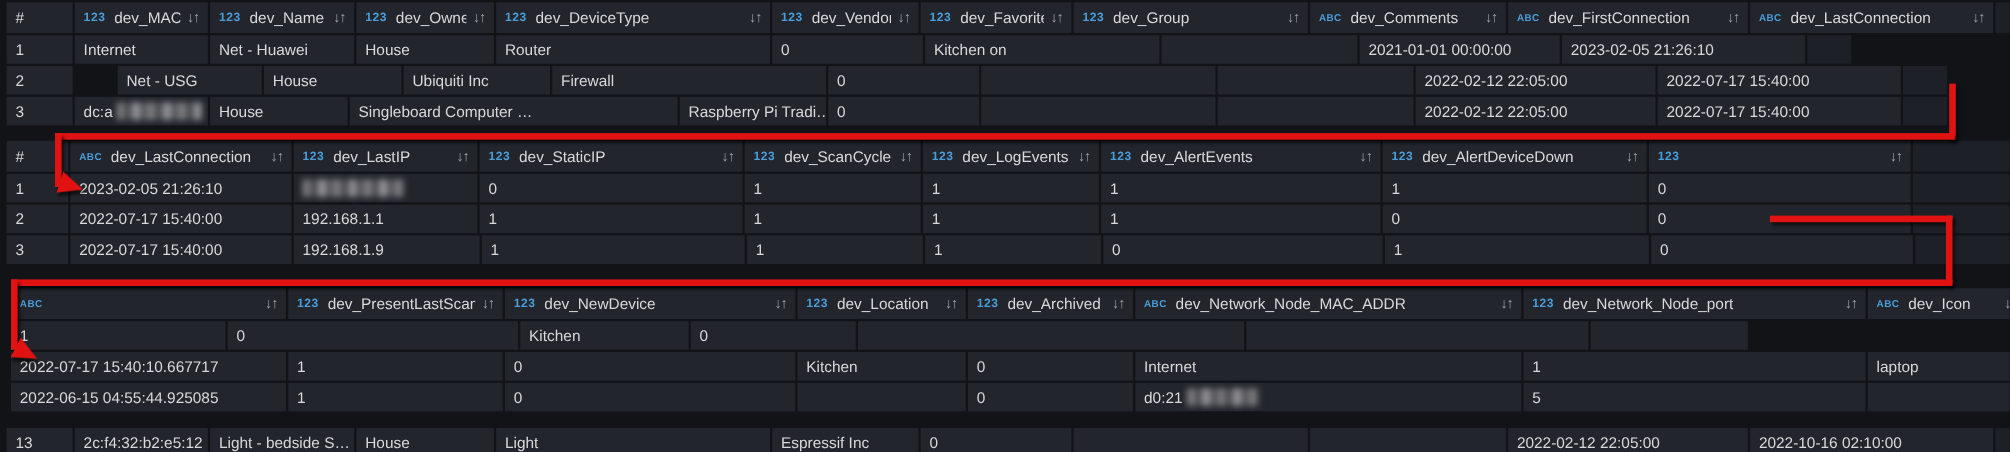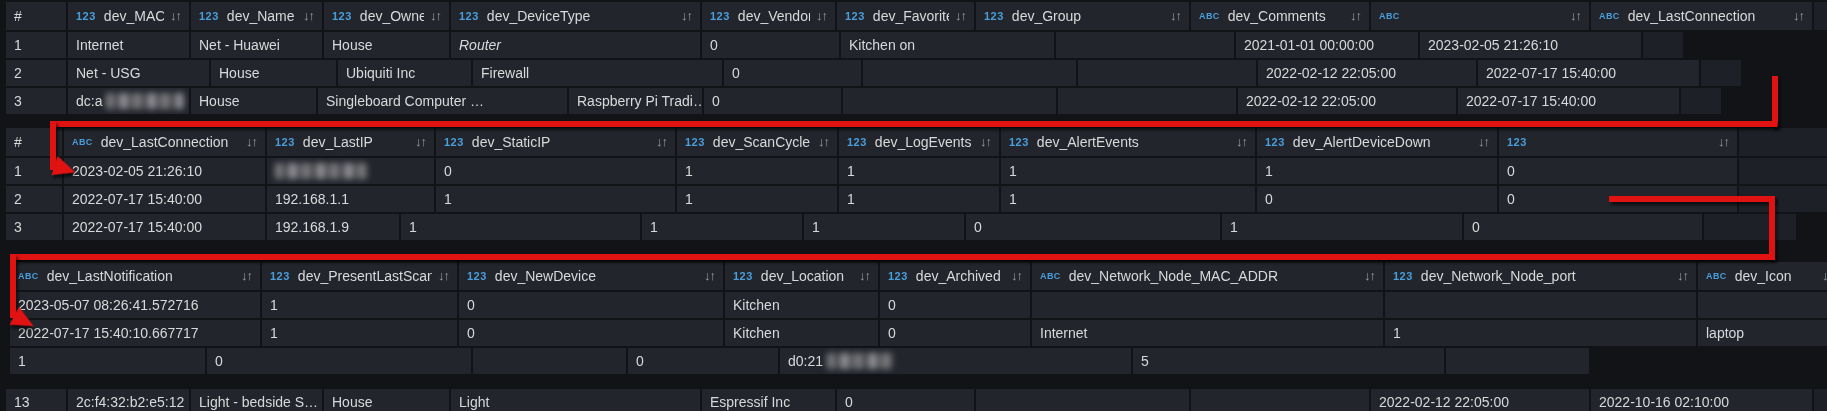--- a/index.html
+++ b/index.html
@@ -79,62 +79,63 @@
         <span class="hlabel">dev_Group</span>
         <span class="sorticon">↓↑</span>
       </div>
       <div class="cell hcell" style="width: 178px;">
         <span class="ticon str">ABC</span>
         <span class="hlabel">dev_Comments</span>
         <span class="sorticon">↓↑</span>
       </div>
       <div class="cell hcell" style="width: 218px;">
         <span class="ticon str">ABC</span>
+        <span class="hlabel">dev_FirstConnection</span>
         <span class="sorticon">↓↑</span>
       </div>
       <div class="cell hcell" style="width: 221px;">
         <span class="ticon str">ABC</span>
         <span class="hlabel">dev_LastConnection</span>
         <span class="sorticon">↓↑</span>
       </div>
       <div class="cell hcell dim" style="width: 40px;">
         <span class="hlabel"></span>
       </div>
     </div>
     <div class="trow">
       <div class="cell" style="width: 60px;"><span>1</span></div>
       <div class="cell" style="width: 121px;"><span>Internet</span></div>
       <div class="cell" style="width: 131px;"><span>Net - Huawei</span></div>
       <div class="cell" style="width: 125px;"><span>House</span></div>
-      <div class="cell" style="width: 249px; font-style: italic;"><span>Router</span></div>
+      <div class="cell" style="width: 249px;"><span>Router</span></div>
       <div class="cell" style="width: 137px;"><span>0</span></div>
       <div class="cell" style="width: 213px;"><span>Kitchen on</span></div>
       <div class="cell" style="width: 178px;"></div>
       <div class="cell" style="width: 182px;"><span>2021-01-01 00:00:00</span></div>
       <div class="cell" style="width: 221px;"><span>2023-02-05 21:26:10</span></div>
       <div class="cell dim" style="width: 40px;"></div>
     </div>
     <div class="trow">
       <div class="cell" style="width: 60px;"><span>2</span></div>
-      <div class="cell" style="width: 141px;"><span>Net - USG</span></div>
+      <div class="cell" style="width: 131px; margin-left: 39px;"><span>Net - USG</span></div>
       <div class="cell" style="width: 125px;"><span>House</span></div>
       <div class="cell" style="width: 133px;"><span>Ubiquiti Inc</span></div>
       <div class="cell" style="width: 249px;"><span>Firewall</span></div>
       <div class="cell" style="width: 137px;"><span>0</span></div>
       <div class="cell" style="width: 213px;"></div>
       <div class="cell" style="width: 178px;"></div>
       <div class="cell" style="width: 218px;"><span>2022-02-12 22:05:00</span></div>
       <div class="cell" style="width: 221px;"><span>2022-07-17 15:40:00</span></div>
       <div class="cell dim" style="width: 40px;"></div>
     </div>
     <div class="trow">
       <div class="cell" style="width: 60px;"><span>3</span></div>
       <div class="cell" style="width: 121px;"><span>dc:a</span><span class="blurbox" style="width: 78px; margin-left: 4px;"></span></div>
       <div class="cell" style="width: 125px;"><span>House</span></div>
-      <div class="cell" style="width: 249px;"><span>Singleboard Computer …</span></div>
+      <div class="cell" style="width: 298px;"><span>Singleboard Computer …</span></div>
       <div class="cell" style="width: 133px;"><span>Raspberry Pi Tradi…</span></div>
       <div class="cell" style="width: 137px;"><span>0</span></div>
       <div class="cell" style="width: 213px;"></div>
       <div class="cell" style="width: 178px;"></div>
       <div class="cell" style="width: 218px;"><span>2022-02-12 22:05:00</span></div>
       <div class="cell" style="width: 221px;"><span>2022-07-17 15:40:00</span></div>
       <div class="cell dim" style="width: 40px;"></div>
     </div>
   </div>
 <div class="tbl" style="left: 6px; top: 128px;">
@@ -205,35 +206,34 @@
       <div class="cell" style="width: 160px;"><span>1</span></div>
       <div class="cell" style="width: 160px;"><span>1</span></div>
       <div class="cell" style="width: 254px;"><span>1</span></div>
       <div class="cell" style="width: 240px;"><span>0</span></div>
       <div class="cell" style="width: 238px;"><span>0</span></div>
       <div class="cell dim" style="width: 92px;"></div>
     </div>
     <div class="trow">
       <div class="cell" style="width: 56px;"><span>3</span></div>
       <div class="cell" style="width: 201px;"><span>2022-07-17 15:40:00</span></div>
-      <div class="cell" style="width: 132px;"><span>192.168.1.9</span></div>
+      <div class="cell" style="width: 169px;"><span>192.168.1.9</span></div>
       <div class="cell" style="width: 239px;"><span>1</span></div>
       <div class="cell" style="width: 160px;"><span>1</span></div>
       <div class="cell" style="width: 160px;"><span>1</span></div>
       <div class="cell" style="width: 254px;"><span>0</span></div>
       <div class="cell" style="width: 240px;"><span>1</span></div>
       <div class="cell" style="width: 238px;"><span>0</span></div>
       <div class="cell dim" style="width: 92px;"></div>
     </div>
   </div>
 <div class="tbl" style="left: 10px; top: 262px;">
     <div class="trow">
       <div class="cell hcell" style="width: 250px;">
         <span class="ticon str">ABC</span>
-        <span class="hlabel">dev_LastNotification</span>
         <span class="sorticon">↓↑</span>
       </div>
       <div class="cell hcell" style="width: 195px;">
         <span class="ticon num">123</span>
         <span class="hlabel">dev_PresentLastScan</span>
         <span class="sorticon">↓↑</span>
       </div>
       <div class="cell hcell" style="width: 264px;">
         <span class="ticon num">123</span>
         <span class="hlabel">dev_NewDevice</span>
@@ -259,40 +259,40 @@
         <span class="hlabel">dev_Network_Node_port</span>
         <span class="sorticon">↓↑</span>
       </div>
       <div class="cell hcell" style="width: 143px;">
         <span class="ticon str">ABC</span>
         <span class="hlabel">dev_Icon</span>
         <span class="sorticon">↓↑</span>
       </div>
     </div>
     <div class="trow">
-      <div class="cell" style="width: 250px;"><span>2023-05-07 08:26:41.572716</span></div>
       <div class="cell" style="width: 195px;"><span>1</span></div>
       <div class="cell" style="width: 264px;"><span>0</span></div>
       <div class="cell" style="width: 153px;"><span>Kitchen</span></div>
       <div class="cell" style="width: 150px;"><span>0</span></div>
       <div class="cell" style="width: 351px;"></div>
       <div class="cell" style="width: 311px;"></div>
       <div class="cell" style="width: 143px;"></div>
     </div>
     <div class="trow">
       <div class="cell" style="width: 250px;"><span>2022-07-17 15:40:10.667717</span></div>
       <div class="cell" style="width: 195px;"><span>1</span></div>
       <div class="cell" style="width: 264px;"><span>0</span></div>
       <div class="cell" style="width: 153px;"><span>Kitchen</span></div>
       <div class="cell" style="width: 150px;"><span>0</span></div>
       <div class="cell" style="width: 351px;"><span>Internet</span></div>
       <div class="cell" style="width: 311px;"><span>1</span></div>
       <div class="cell" style="width: 143px;"><span>laptop</span></div>
     </div>
     <div class="trow">
+      <div class="cell" style="width: 250px;"><span>2022-06-15 04:55:44.925085</span></div>
       <div class="cell" style="width: 195px;"><span>1</span></div>
       <div class="cell" style="width: 264px;"><span>0</span></div>
       <div class="cell" style="width: 153px;"></div>
       <div class="cell" style="width: 150px;"><span>0</span></div>
       <div class="cell" style="width: 351px;"><span>d0:21</span><span class="blurbox" style="width: 66px; margin-left: 4px;"></span></div>
       <div class="cell" style="width: 311px;"><span>5</span></div>
       <div class="cell" style="width: 143px;"></div>
     </div>
   </div>
 <div class="tbl" style="left: 6px; top: 389px;">

